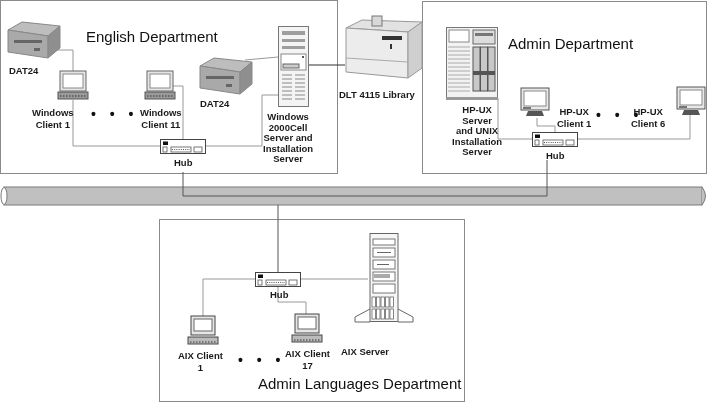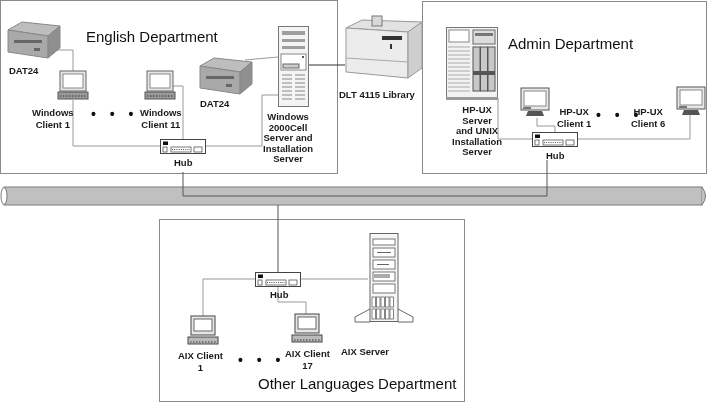--- a/index.html
+++ b/index.html
@@ -42,21 +42,21 @@
   <polyline points="537,118 537,126 555,126 555,133" fill="none" stroke="#999" stroke-width="1"></polyline>
   <polyline points="578,139 690,139 690,110" fill="none" stroke="#999" stroke-width="1"></polyline>
 
   <polyline points="255,279 203,279 203,318" fill="none" stroke="#999" stroke-width="1"></polyline>
   <polyline points="278,286 278,302 306,302 306,315" fill="none" stroke="#999" stroke-width="1"></polyline>
   <line x1="301" y1="279" x2="368" y2="279" stroke="#999" stroke-width="1"></line>
 </svg>
 
 <div class="dept-title" style="left:86px;top:28px;">English Department</div>
 <div class="dept-title" style="left:508px;top:35px;">Admin Department</div>
-<div class="dept-title" style="left:258px;top:375px;">Other Languages Department</div>
+<div class="dept-title" style="left:258px;top:375px;">Admin Languages Department</div>
 
 <div class="node" style="left:4px;top:20px;">
   <svg width="56" height="40">
     <polygon points="4,10 18,2 56,6 44,16" fill="#bdbdbd" stroke="#888"></polygon>
     <polygon points="4,10 44,16 44,38 4,32" fill="#a9a9a9" stroke="#888"></polygon>
     <polygon points="44,16 56,6 56,28 44,38" fill="#8f8f8f" stroke="#888"></polygon>
     <rect x="10" y="20" width="28" height="3" fill="#666"></rect>
     <rect x="30" y="28" width="6" height="3" fill="#666"></rect>
   </svg>
 </div>

